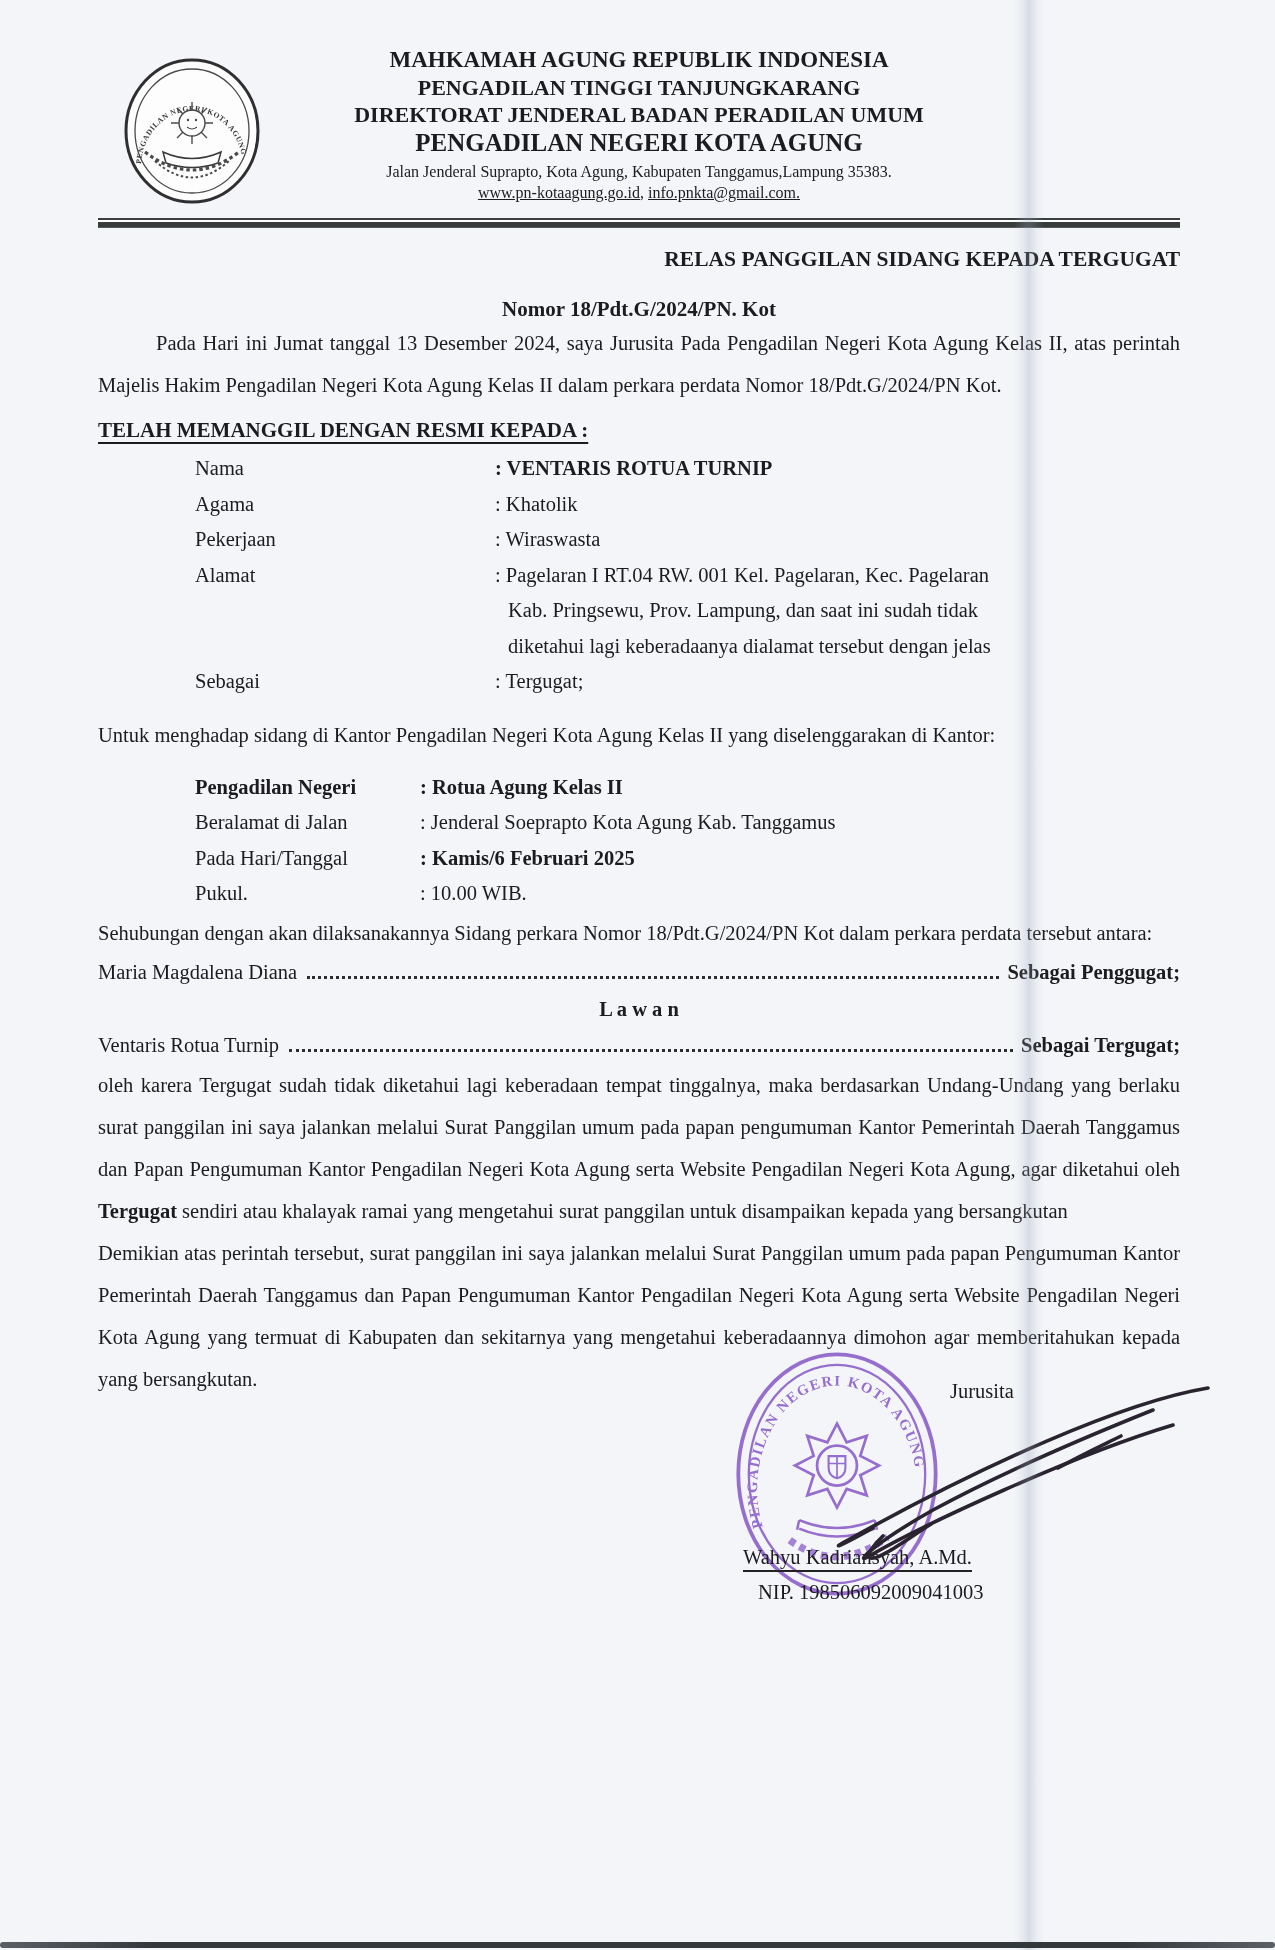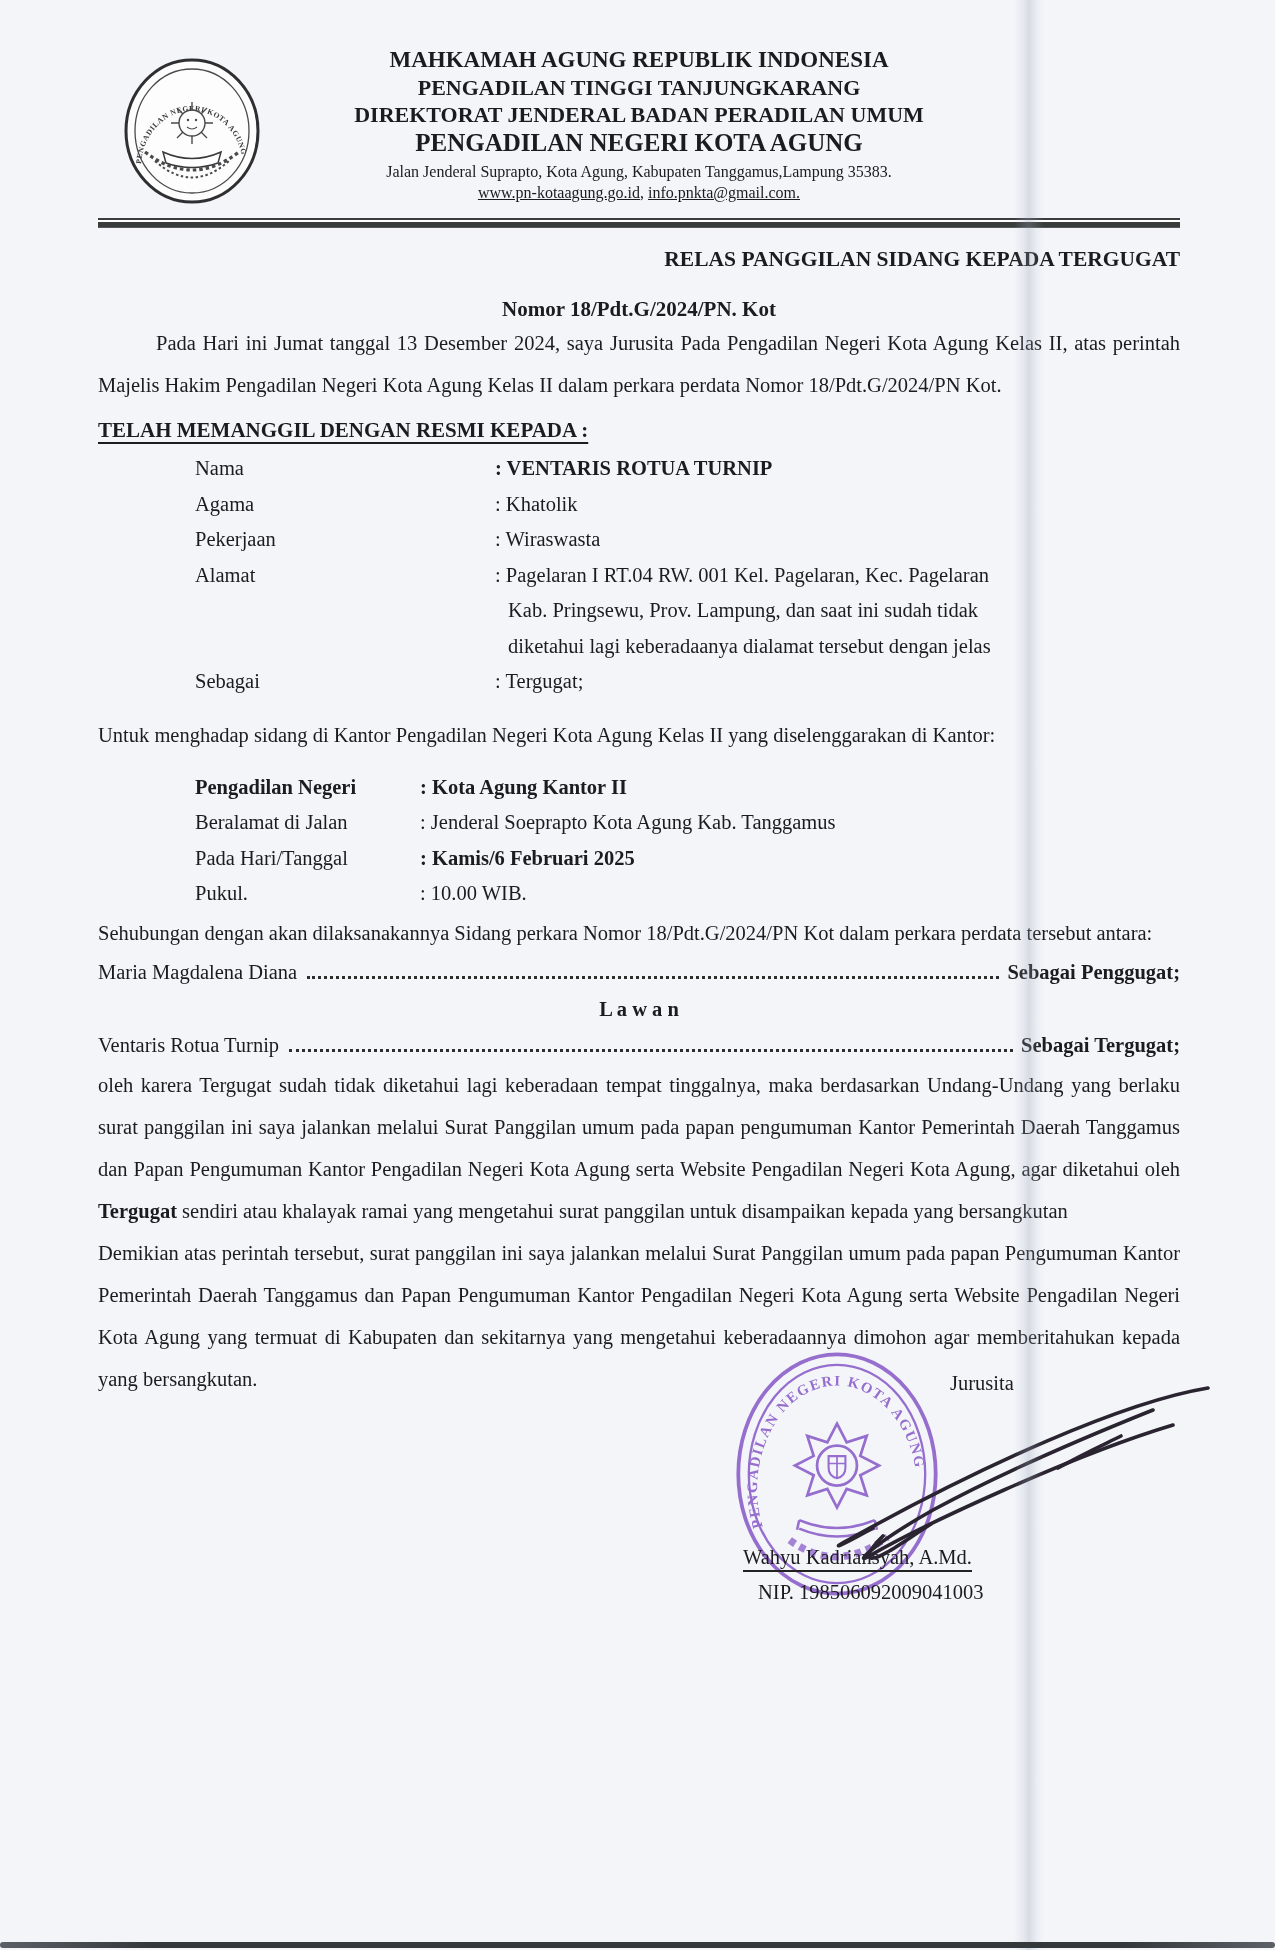--- a/index.html
+++ b/index.html
@@ -70,21 +70,21 @@
   .party-role { font-weight: bold; white-space: nowrap; }
   .versus { text-align: center; font-weight: bold; font-size: 20.5px; line-height: 34px; margin: 1px 0; }
 
   .para2 { margin-top: 24px; }
   .para3 { margin-top: 22px; }
 
   
   .sig-block { position: relative; height: 330px; margin-top: -62px; }
   .stamp { position: absolute; left: 633px; top: 10px; width: 212px; height: 252px; z-index: 1; opacity: .88; }
   .scribble { position: absolute; left: 655px; top: 12px; width: 470px; height: 235px; z-index: 3; }
-  .signer-role { position: absolute; left: 852px; top: 34px; font-size: 20.5px; z-index: 2; }
+  .signer-role { position: absolute; left: 852px; top: 42px; font-size: 20.5px; z-index: 2; }
   .signer-name { position: absolute; left: 645px; top: 208px; font-size: 20.5px; z-index: 2;
     border-bottom: 2px solid #222; padding-bottom: 1px; }
   .signer-nip  { position: absolute; left: 660px; top: 243px; font-size: 20.5px; z-index: 2; }
 </style>
 </head>
 <body>
 
 <div class="scan-streak"></div>
 <div class="bottom-edge"></div>
 
@@ -149,21 +149,21 @@
     <div class="frow">
       <div class="flabel">Sebagai</div>
       <div class="fvalue"><span class="colon">:</span> <span>Tergugat;</span></div>
     </div>
   </div>
 
   <p class="body" style="margin-top:14px;">Untuk menghadap sidang di Kantor Pengadilan Negeri Kota Agung Kelas II yang diselenggarakan di Kantor:</p>
   <div class="hearing">
     <div class="hrow allbold">
       <div class="hlabel">Pengadilan Negeri</div>
-      <div class="hvalue"><span class="colon">:</span> <span>Kota Agung Kantor II</span></div>
+      <div class="hvalue"><span class="colon">:</span> <span>Rotua Agung Kelas II</span></div>
     </div>
     <div class="hrow">
       <div class="hlabel">Beralamat di Jalan</div>
       <div class="hvalue"><span class="colon">:</span> <span>Jenderal Soeprapto Kota Agung Kab. Tanggamus</span></div>
     </div>
     <div class="hrow valbold">
       <div class="hlabel">Pada Hari/Tanggal</div>
       <div class="hvalue"><span class="colon">:</span> <span>Kamis/6 Februari 2025</span></div>
     </div>
     <div class="hrow">

